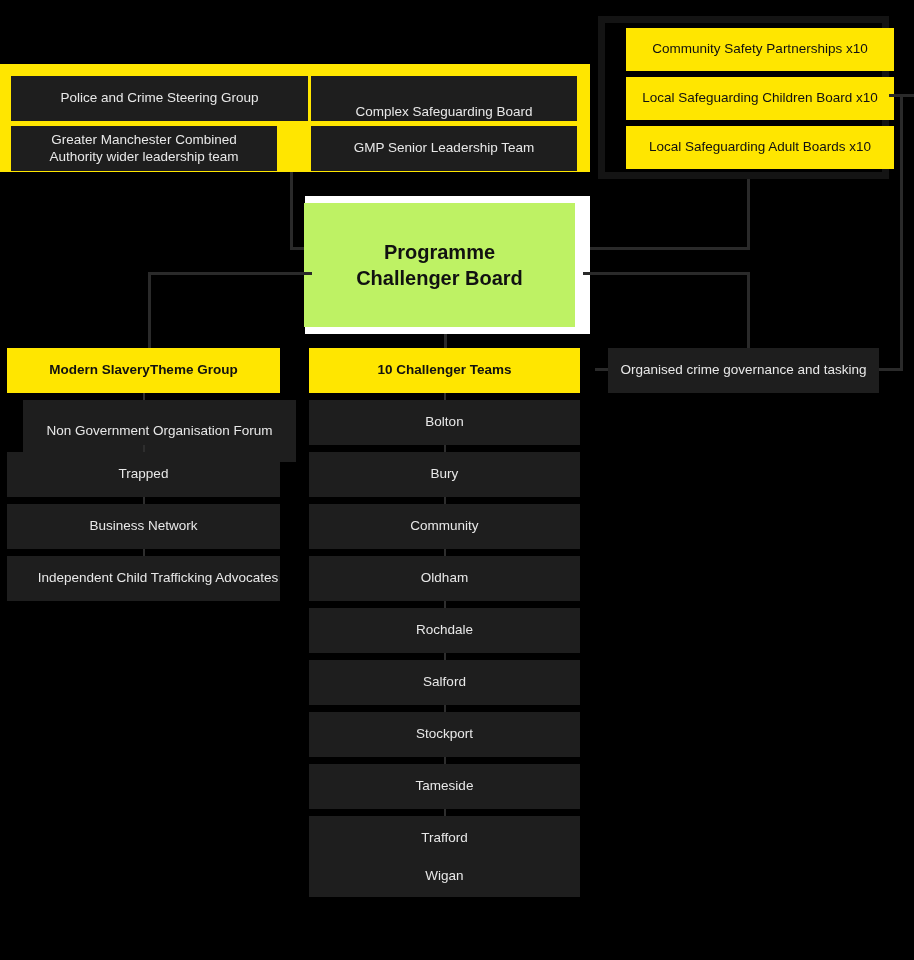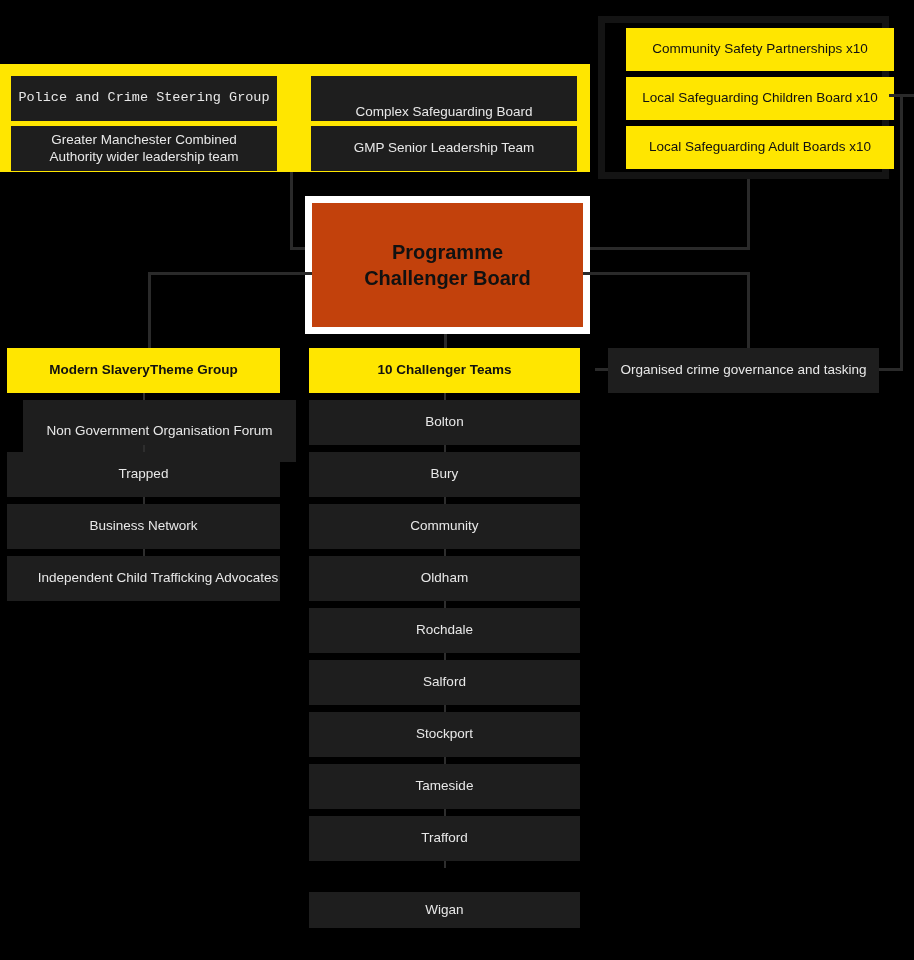--- a/index.html
+++ b/index.html
@@ -76,25 +76,25 @@
   #board-halo {
     position: absolute;
     left: 305px;
     top: 196px;
     width: 285px;
     height: 138px;
     background: #ffffff;
   }
   #board {
     position: absolute;
-    left: 312px;
+    left: 304px;
     top: 203px;
     width: 271px;
     height: 124px;
-    background: #c2410c;
+    background: #bef264;
     color: #111111;
     display: flex;
     align-items: center;
     justify-content: center;
     text-align: center;
     font-size: 20px;
     font-weight: 700;
     line-height: 1.3;
     white-space: pre-line;
   }
@@ -114,21 +114,21 @@
     background: #2e2e2e;
   }
 </style>
 </head>
 <body>
 
 <div id="stage">
 
   <div id="topleft-frame"></div>
 
-  <div class="box box-dark" style="left:11px; top:76px; width:266px; height:45px;font-family:Liberation Mono, monospace;">
+  <div class="box box-dark" style="left:11px; top:76px; width:297px; height:45px;">
     <span>Police and Crime Steering Group</span>
   </div>
 
   <div class="box box-dark" style="left:11px; top:126px; width:266px; height:45px; white-space:pre-line;">
     <span>Greater Manchester Combined
 Authority wider leadership team</span>
   </div>
 
   <div class="box box-dark" style="left:311px; top:76px; width:266px; height:45px;align-items:flex-end;">
     <span>Complex Safeguarding Board</span>
@@ -244,21 +244,21 @@
   <div class="box box-dark" style="left:309px; top:764px; width:271px; height:45px;">
     <span>Tameside</span>
   </div>
   <div class="stub" style="left:444px; top:809px; height:7px;"></div>
 
   <div class="box box-dark" style="left:309px; top:816px; width:271px; height:45px;">
     <span>Trafford</span>
   </div>
   <div class="stub" style="left:444px; top:861px; height:7px;"></div>
 
-  <div class="box box-dark" style="left:309px; top:892px; width:271px; height:36px;">
+  <div class="box box-dark" style="left:309px; top:855px; width:271px; height:42px;">
     <span>Wigan</span>
   </div>
 
   <div class="box box-dark" style="left:608px; top:348px; width:271px; height:45px;">
     <span>Organised crime governance and tasking</span>
   </div>
 
 </div>
 
 </body></html>

